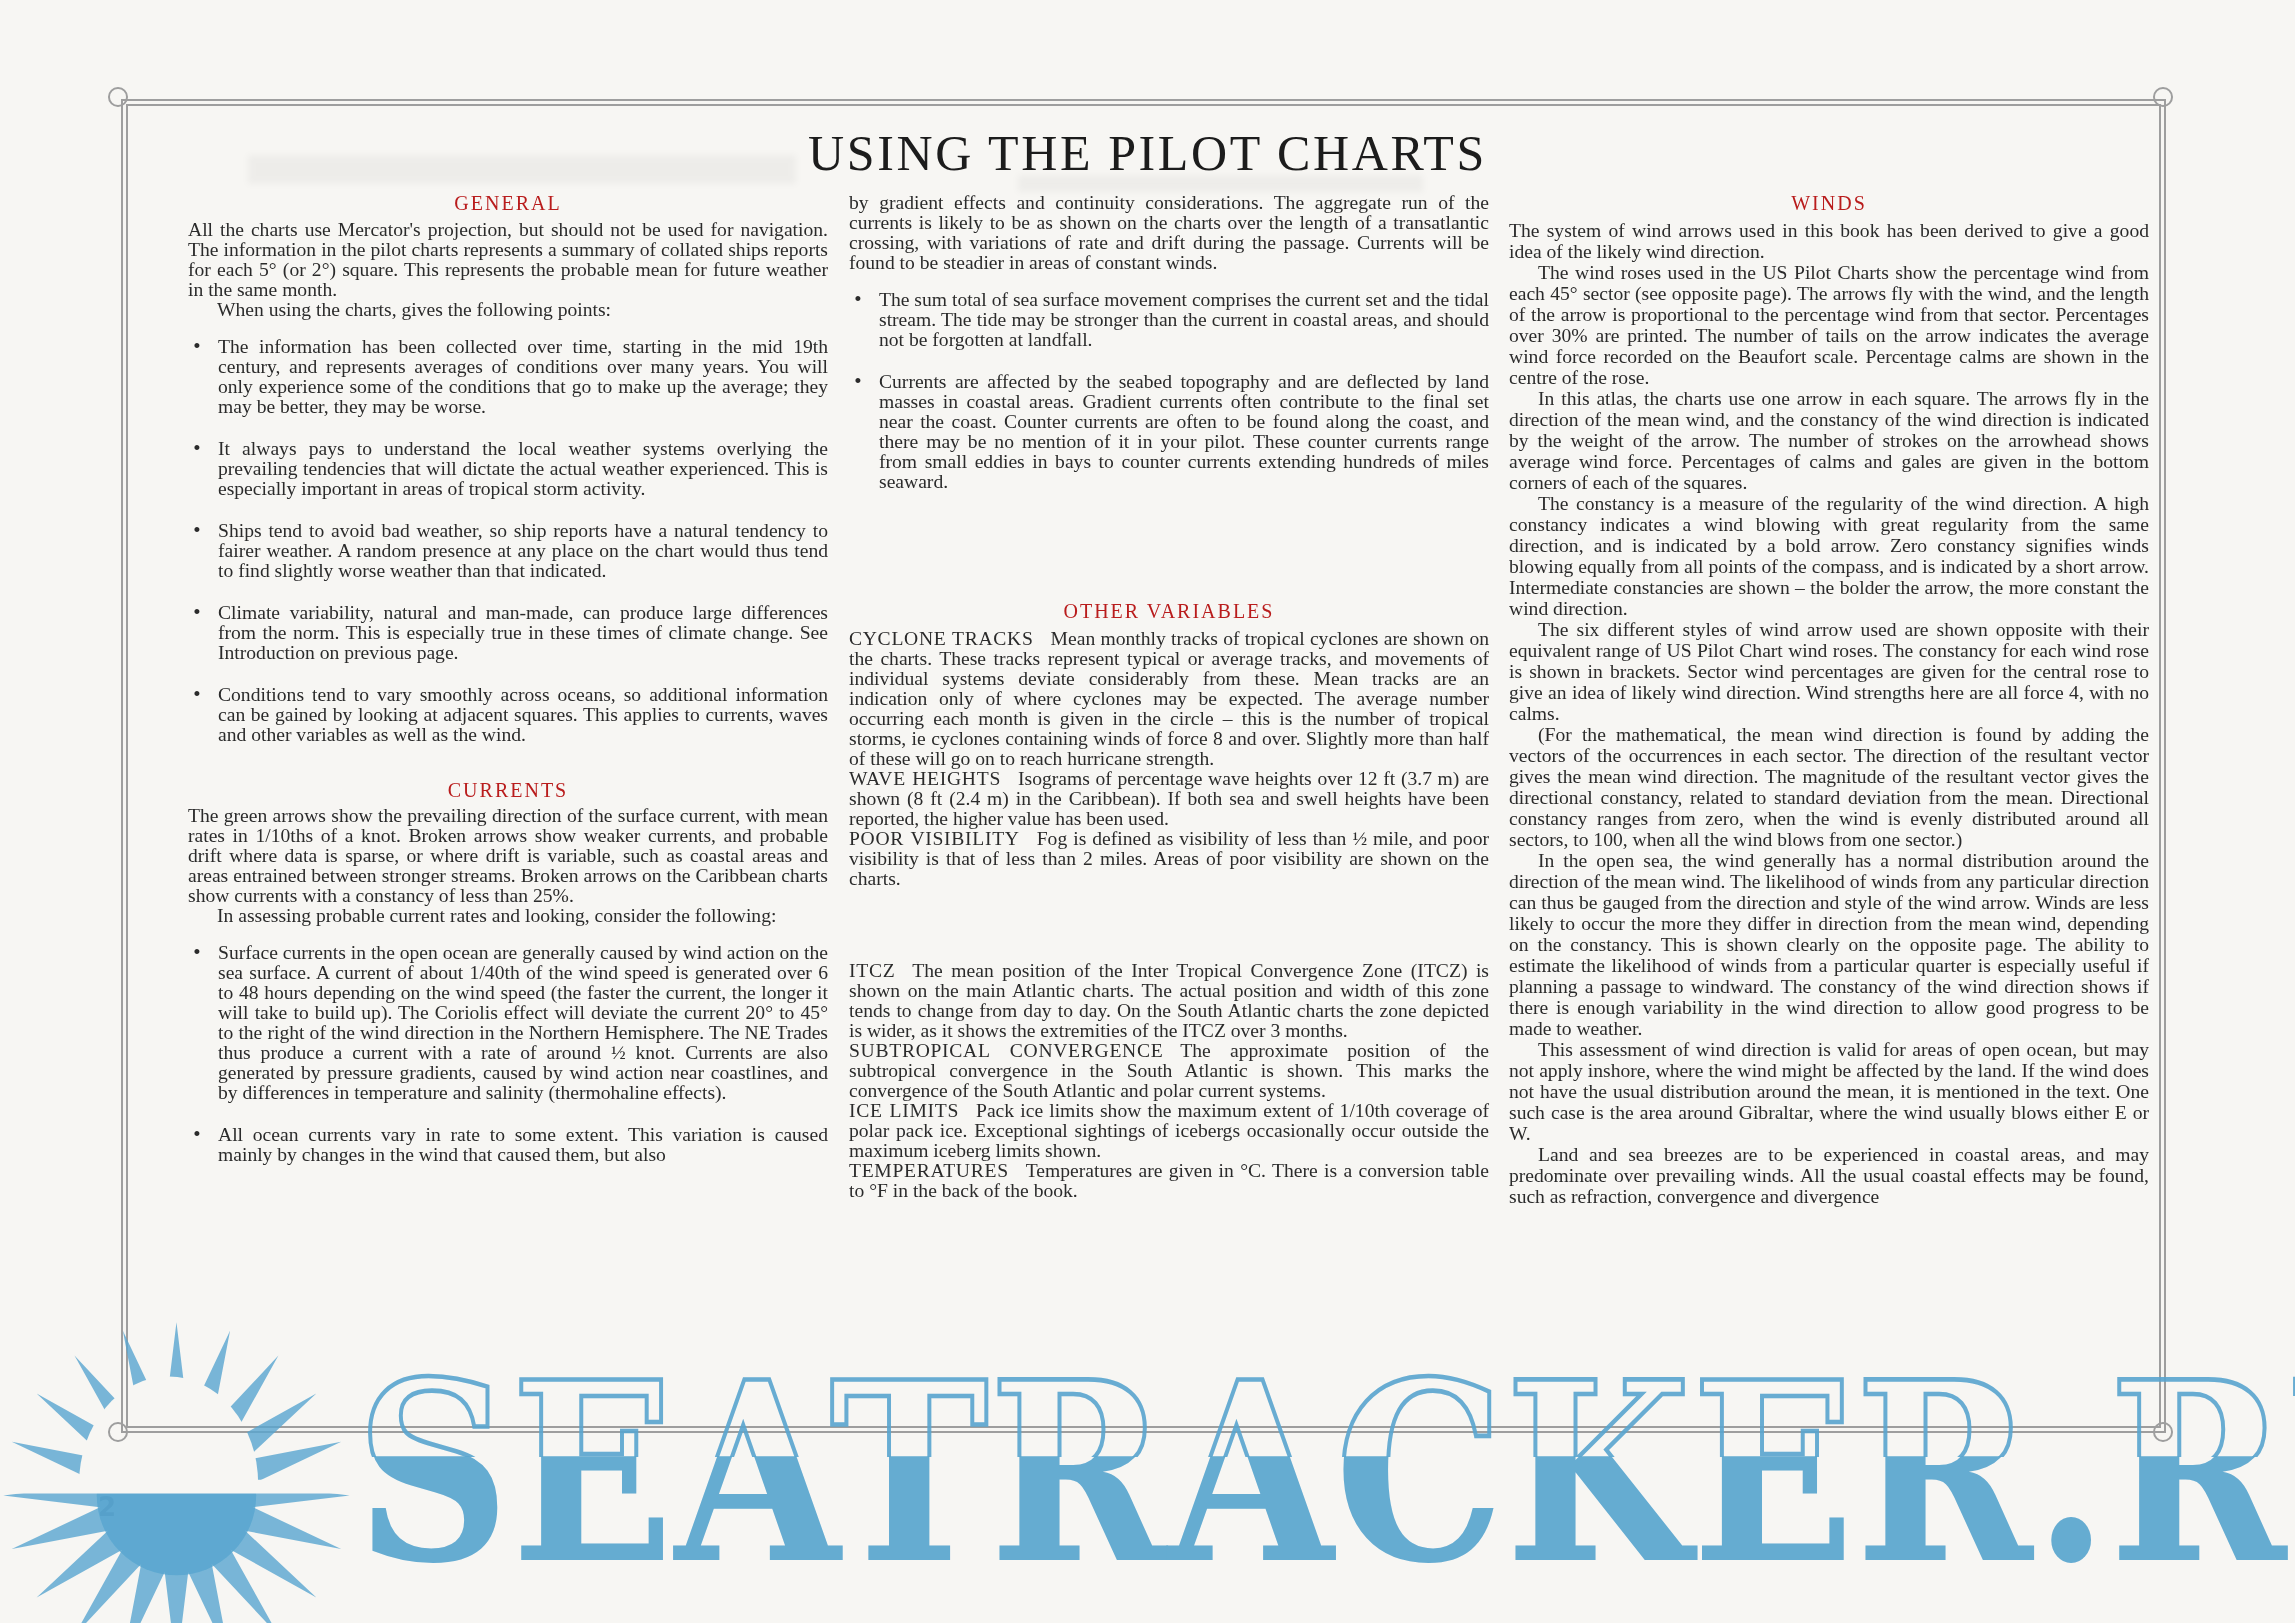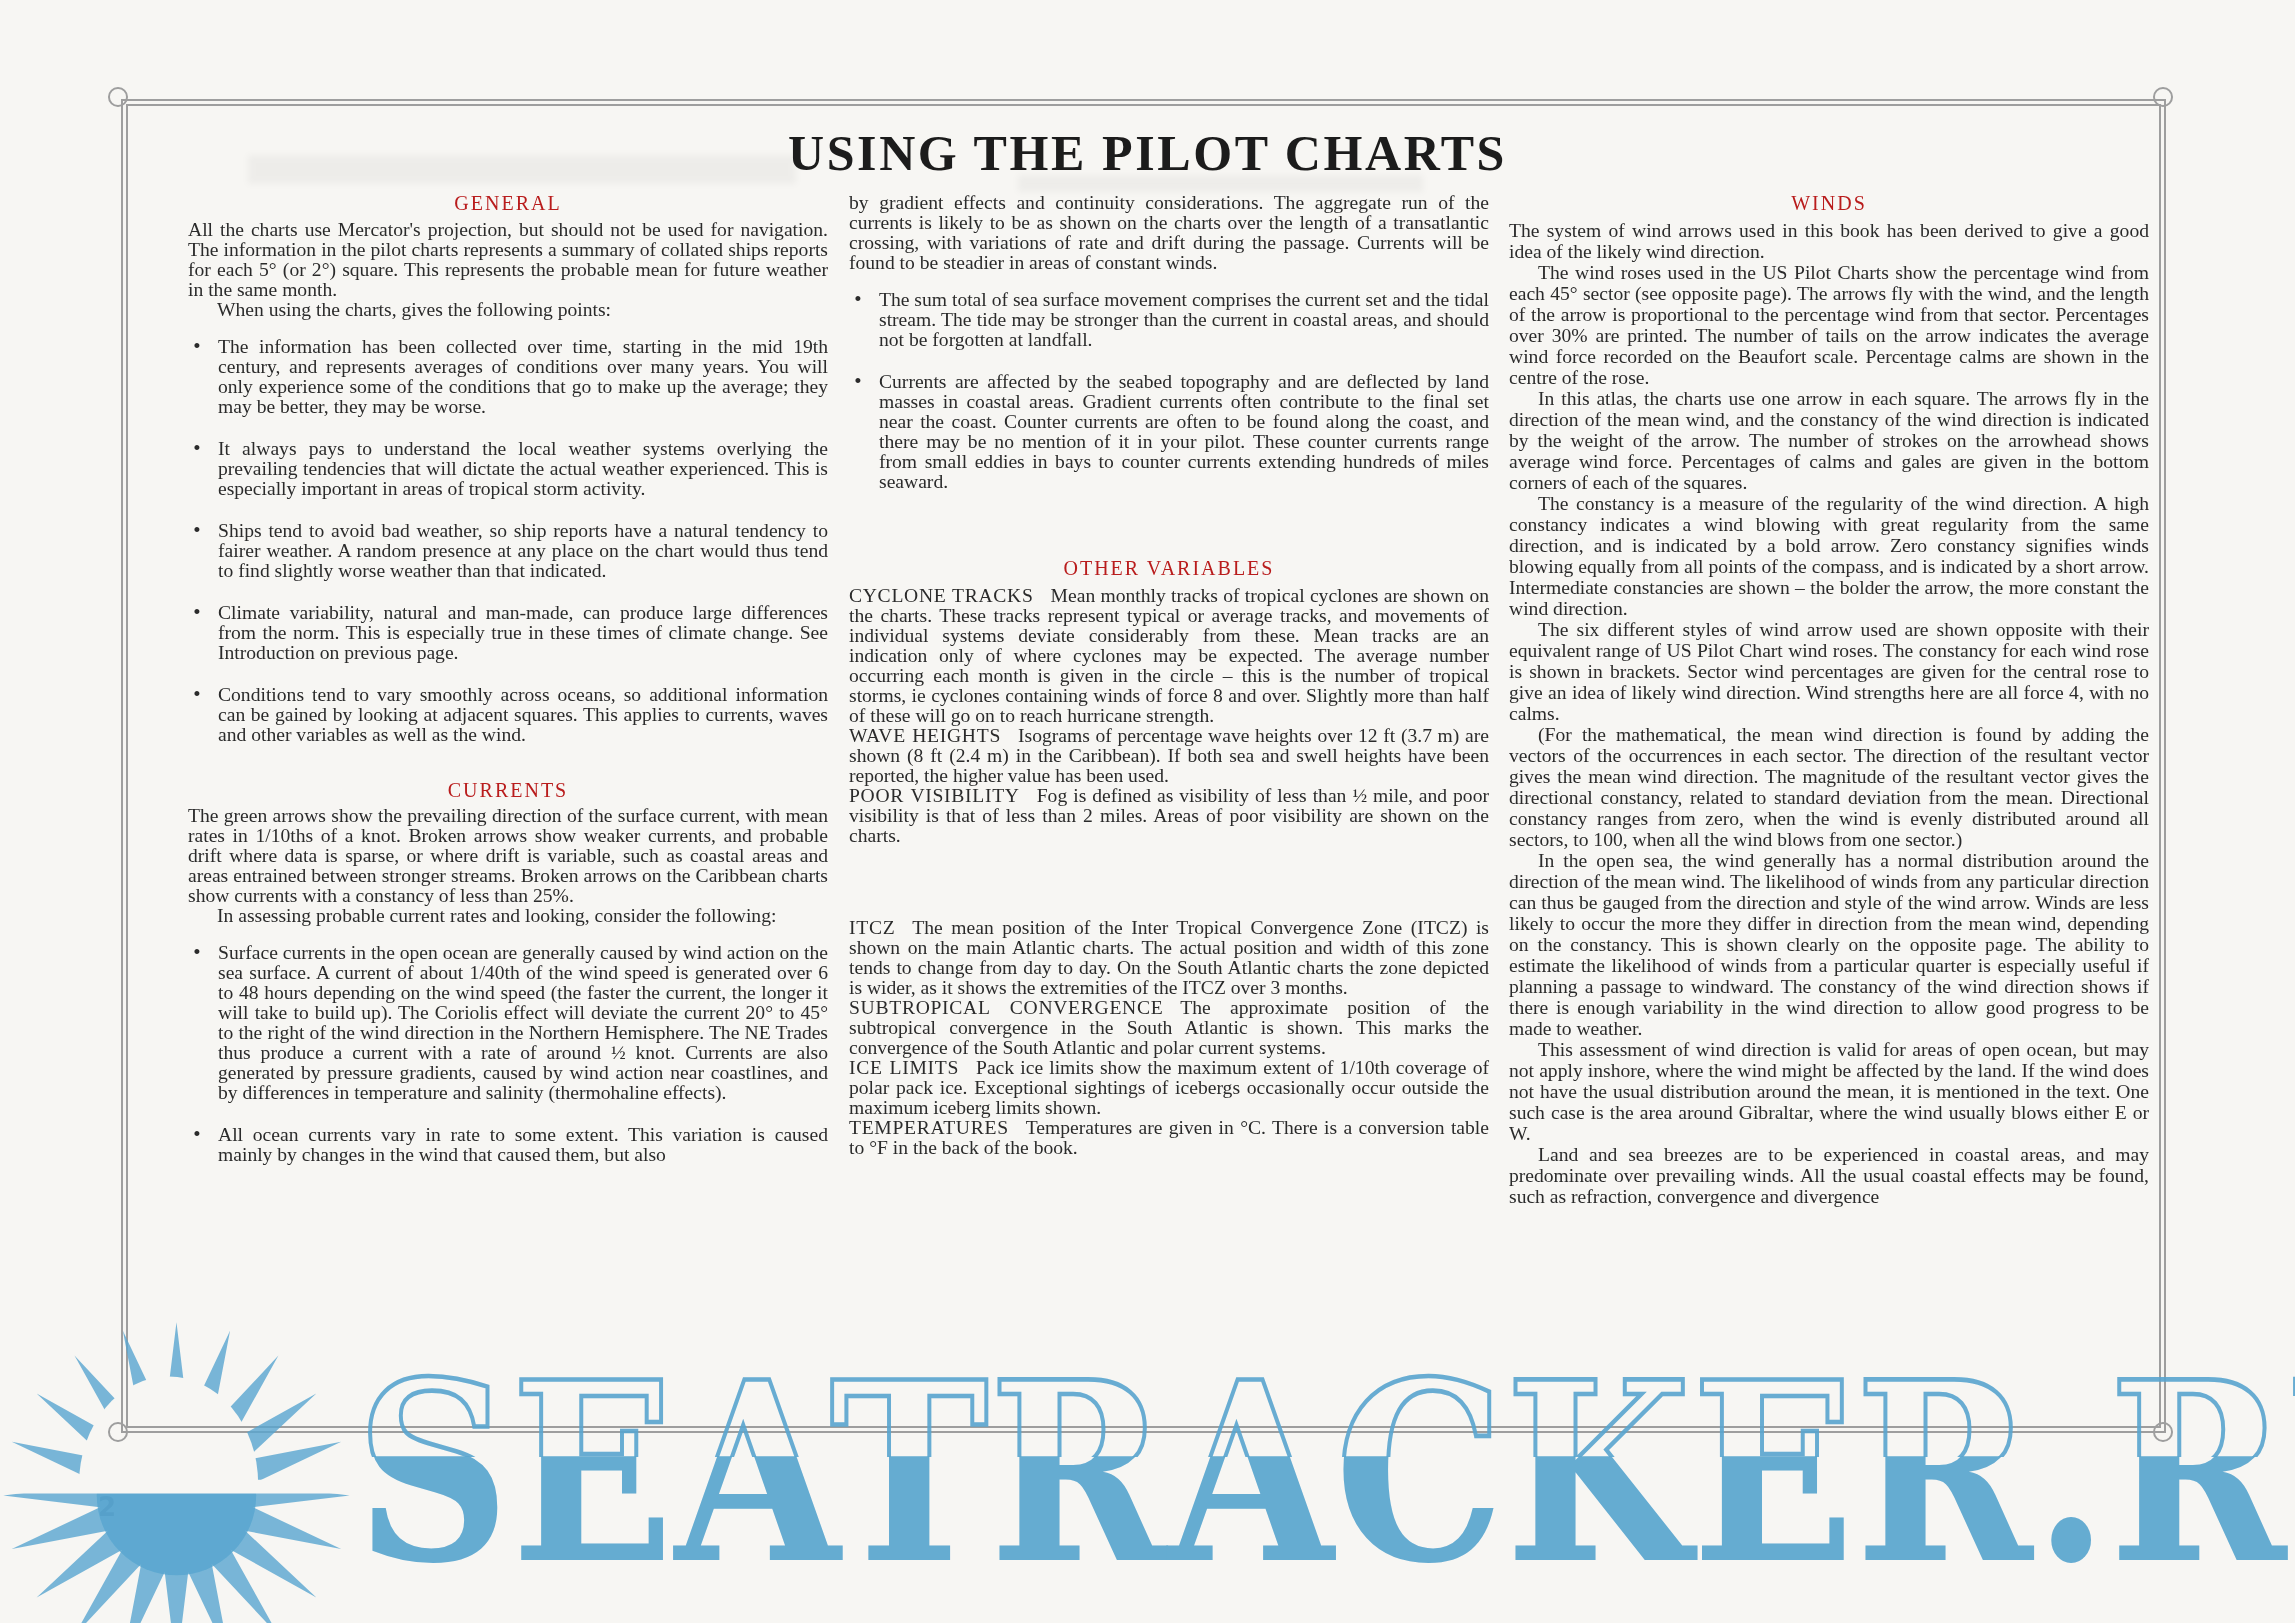--- a/index.html
+++ b/index.html
@@ -27,40 +27,40 @@
   .ring.tr{left:2153px;top:87px}
   .ring.bl{left:108px;top:1422px}
   .ring.br{left:2153px;top:1422px}
   
   .ghost{position:absolute;background:#777;opacity:.07;filter:blur(3.3px);border-radius:2.6px;z-index:1}
   .g1{left:248px;top:155px;width:548px;height:29px}
   .g2{left:1018px;top:175px;width:405px;height:17px}
   
   .title{
     position:absolute;left:0;top:124px;width:2295px;margin:0;z-index:3;
-    text-align:center;font-size:50px;font-weight:700;letter-spacing:2.6px;color:#1c1c1c;
+    text-align:center;font-size:50px;font-weight:400;letter-spacing:2.6px;color:#1c1c1c;
   }
   
   .col{position:absolute;top:193px;width:640px;font-size:19.6px;line-height:20px;
        text-align:justify;z-index:3;}
   .col1{left:188px}
   .col2{left:849px}
   .col3{left:1509px;line-height:21px}
   .col p{margin:0}
   .sec-h{
     display:block;margin:0 0 6.5px 0;text-align:center;font-size:20px;font-weight:400;
     letter-spacing:2px;color:#b91c1c;line-height:20px;
   }
   .indent{text-indent:29px}
   .bullets{list-style:none;margin:17px 0 0 0;padding:0}
   .bullets li{position:relative;padding-left:30px;margin-top:22px;text-align:justify}
   .bullets li:first-child{margin-top:0}
   .bullets li::before{content:"\2022";position:absolute;left:5.2px;top:-0.7px;font-size:21px}
   .mt-currents{margin-top:35px}
-  .mt-other{margin-top:66px}
+  .mt-other{margin-top:109px}
   .runin{margin-top:26px}
   .runin.first{margin-top:7.8px}
   .runin.gap-lg{margin-top:72px}
   .runin .label{letter-spacing:0.7px;margin-right:17px}
   .col3 p{text-indent:29px}
   .col3 p.flush{text-indent:0}
   
   .page-num{
     position:absolute;left:98px;top:1492px;z-index:4;
     font-family:"DejaVu Sans",sans-serif;font-weight:600;font-size:26px;color:#2f4050;

